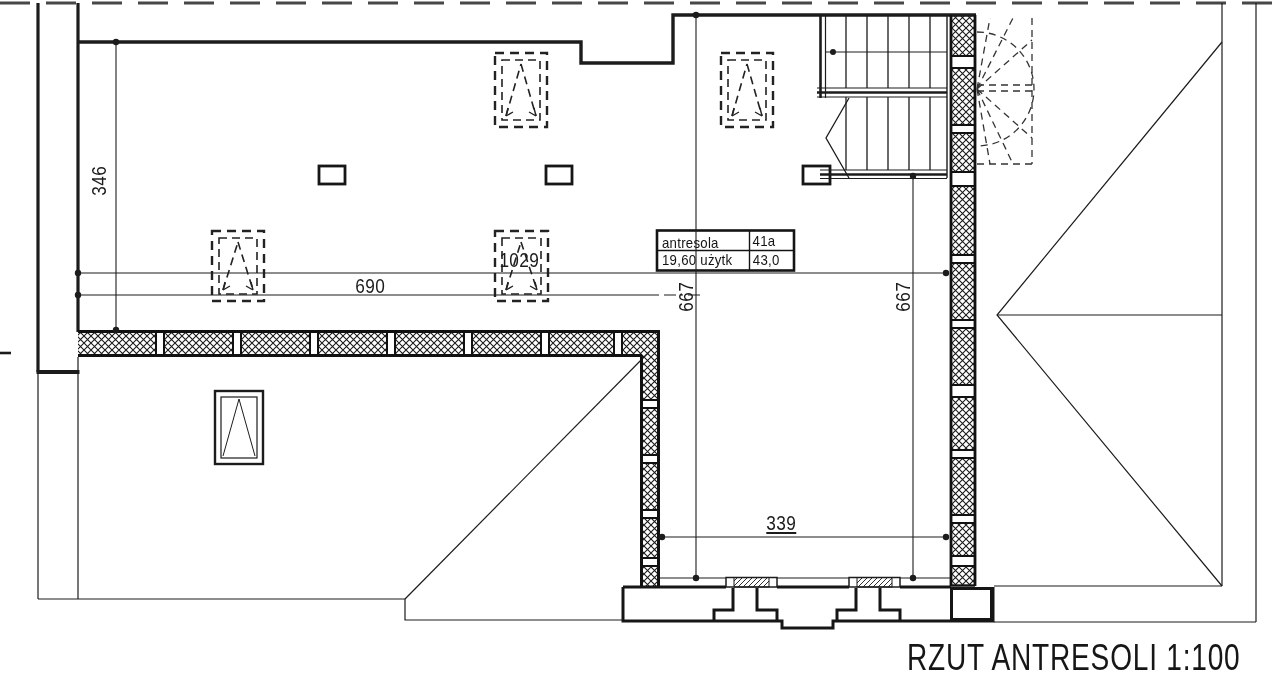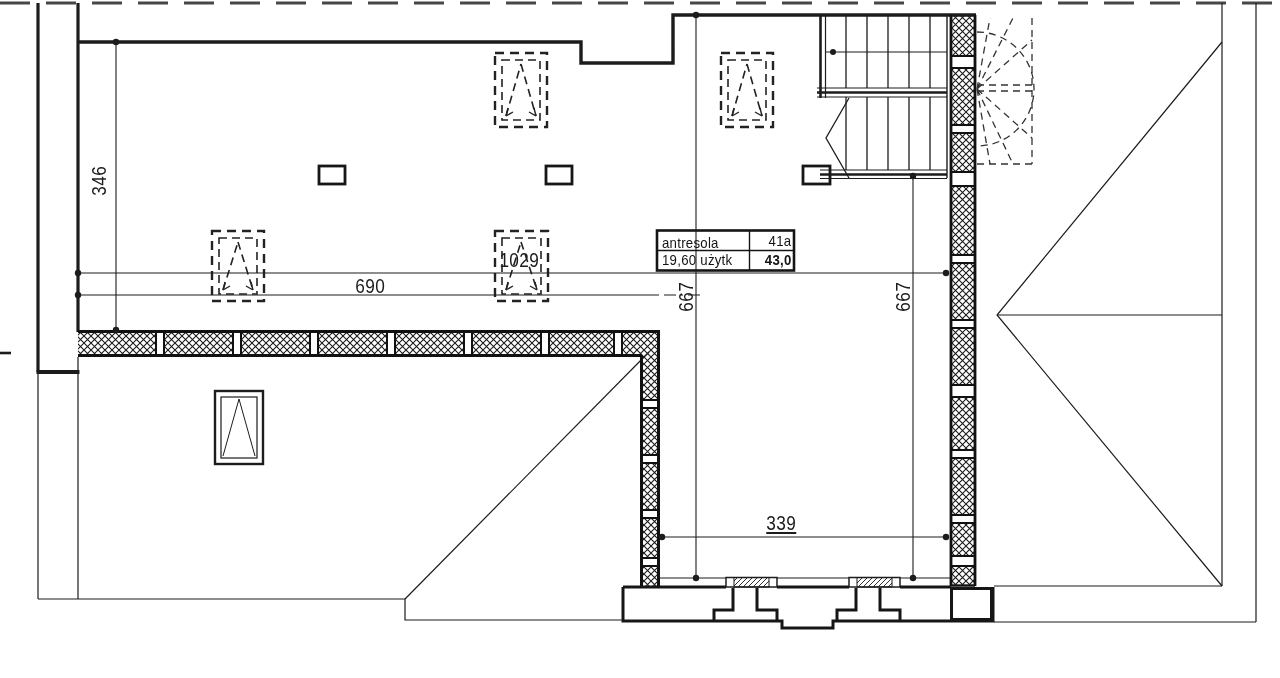--- a/index.html
+++ b/index.html
@@ -6,21 +6,21 @@
   #canvas{position:relative;width:1280px;height:678px;background:#fff;overflow:hidden;
           font-family:"Liberation Sans",sans-serif;color:#1c1c1c;}
   #drawing{position:absolute;left:0;top:0;}
   .lbl{position:absolute;display:flex;align-items:center;justify-content:center;
        font-size:21px;color:#1c1c1c;white-space:nowrap;}
   .lbl .tx{display:inline-block;transform:scaleX(0.82);letter-spacing:0.5px;}
   .vert{transform:rotate(-90deg);}
   .tbl-cell{position:absolute;display:flex;align-items:center;font-size:15px;color:#141414;
             white-space:nowrap;}
   .tbl-cell .tx{display:inline-block;transform:scaleX(0.88);transform-origin:left center;letter-spacing:0.3px;}
-  .tbl-center{justify-content:flex-end;}
+  .tbl-center{justify-content:flex-start;}
   .tbl-center .tx{transform-origin:center;}
   #title{position:absolute;left:856px;top:640px;width:384px;height:36px;
          display:flex;align-items:center;justify-content:flex-end;
          font-size:36px;font-weight:400;color:#161616;white-space:nowrap;}
   #title .tx{display:inline-block;transform:scaleX(0.78);transform-origin:right center;letter-spacing:1px;}
 </style>
 </head>
 <body>
 
 <div id="canvas">
@@ -262,18 +262,21 @@
 
   <div class="tbl-cell" style="left:662px;top:232px;width:84px;height:20px;">
     <span class="tx">antresola</span>
     </div>
   <div class="tbl-cell tbl-center" style="left:751px;top:232px;width:42px;height:17px;">
     <span class="tx">41a</span>
     </div>
   <div class="tbl-cell" style="left:662px;top:251px;width:84px;height:17px;">
     <span class="tx">19,60 użytk</span>
     </div>
-  <div class="tbl-cell tbl-center" style="left:751px;top:251px;width:42px;height:17px;font-weight:bold;">
+  <div class="tbl-cell tbl-center" style="left:751px;top:251px;width:42px;height:17px;">
     <span class="tx">43,0</span>
     </div>
 
+  <div id="title">
+    <span class="tx">RZUT ANTRESOLI 1:100</span>
+    </div>
 
 </div>
 
 </body></html>

